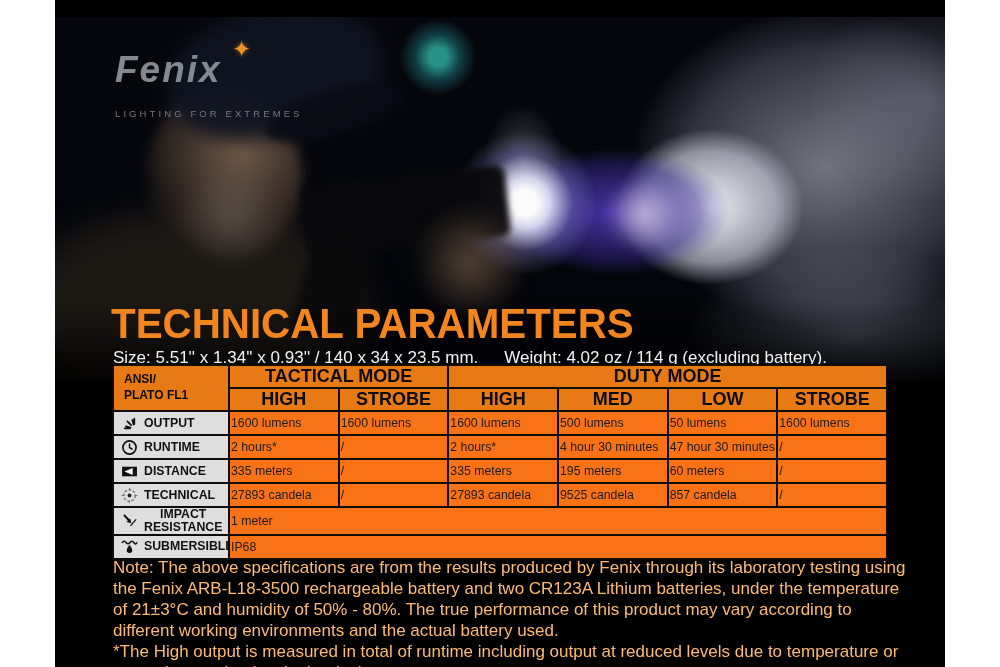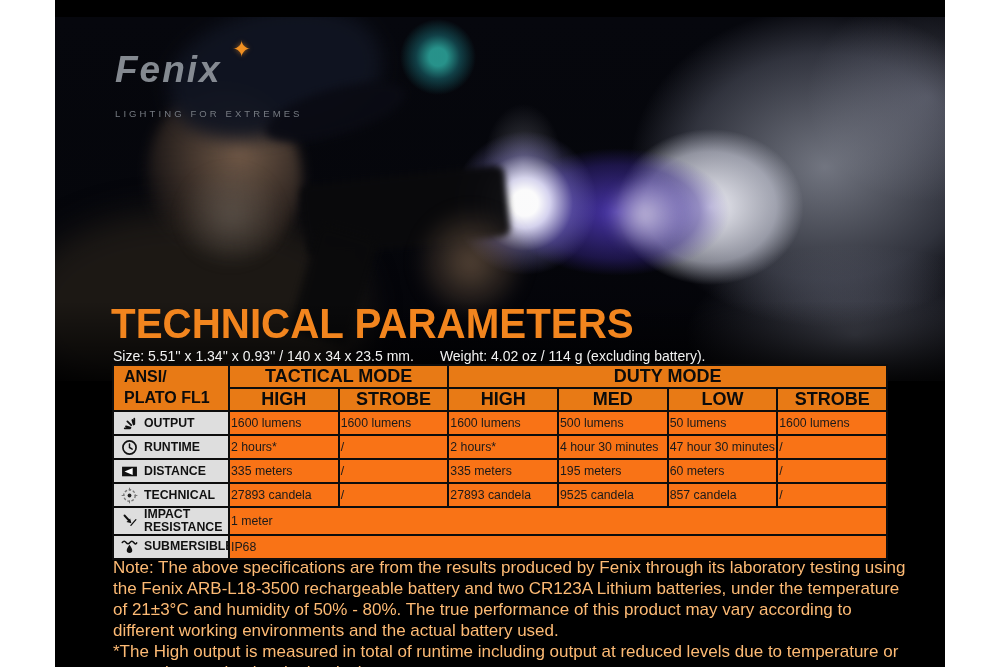--- a/index.html
+++ b/index.html
@@ -49,32 +49,32 @@
                  color:#8f959c; opacity:0.92; }
   .logo .star { position:absolute; left:117px; top:-13px; color:#f09022; font-size:23px;
                 font-style:normal; text-shadow:0 0 5px rgba(240,144,34,0.6); }
   .logo .tagline { margin-top:17px; font-size:9.5px; letter-spacing:3.1px; color:#767b82; }
 
   
   .title { position:absolute; left:56px; top:283px; z-index:3; font-size:42px; font-weight:bold;
            color:#f2851e; letter-spacing:0px; transform:scaleX(0.96); transform-origin:left;
            white-space:nowrap; }
   .dims  { position:absolute; left:58px; top:331px; z-index:3; display:flex; gap:26px;
-           font-size:14px; color:#f2f2f2; white-space:nowrap; }
+           font-size:17px; color:#f2f2f2; white-space:nowrap; }
 
   
   table.spec { position:absolute; left:57px; top:364px; width:776px; border-collapse:collapse;
                table-layout:fixed; z-index:3; }
   table.spec th, table.spec td { border:2px solid #0d0d0d; overflow:hidden; }
   table.spec col.c-label { width:116px; }
   th.hdr { background:#e87a15; color:#0b0b0b; font-size:18px; font-weight:bold; height:22px; }
   th.corner { background:#e87a15; text-align:left; padding-left:10px; vertical-align:middle; }
-  th.corner div { font-size:16px; font-weight:bold; color:#0b0b0b; line-height:1.3; }
+  th.corner div { font-size:12px; font-weight:bold; color:#0b0b0b; line-height:1.3; }
   td.lbl { background:#dedede; height:23px; padding:0 0 0 7px; }
-  td.lbl .lblwrap { display:flex; align-items:center; gap:6px; }
+  td.lbl .lblwrap { display:flex; align-items:center; gap:6px;text-align:center; }
   td.lbl .lbltext { font-size:12.3px; font-weight:bold; color:#111; line-height:1.05; }
   td.val { background:#f97316; height:23px; text-align:left; font-size:12.3px; color:#1a1a1a;
            padding:4px 1px; }
   .icon16 { width:17px; height:17px; flex:0 0 17px; display:block; }
 
   
   .notes { position:absolute; left:58px; top:557px; width:800px; z-index:3;
            font-size:17px; line-height:1.24; color:#fdba74; }
 </style>
 </head>

